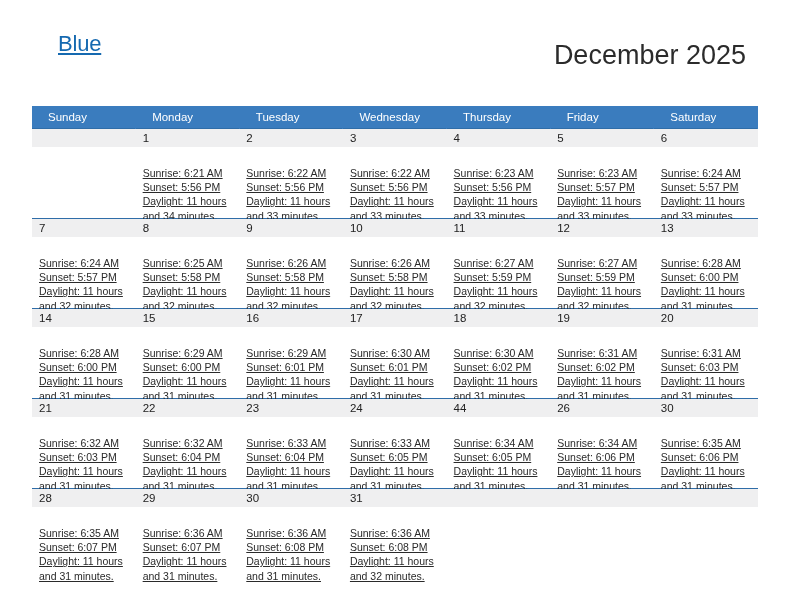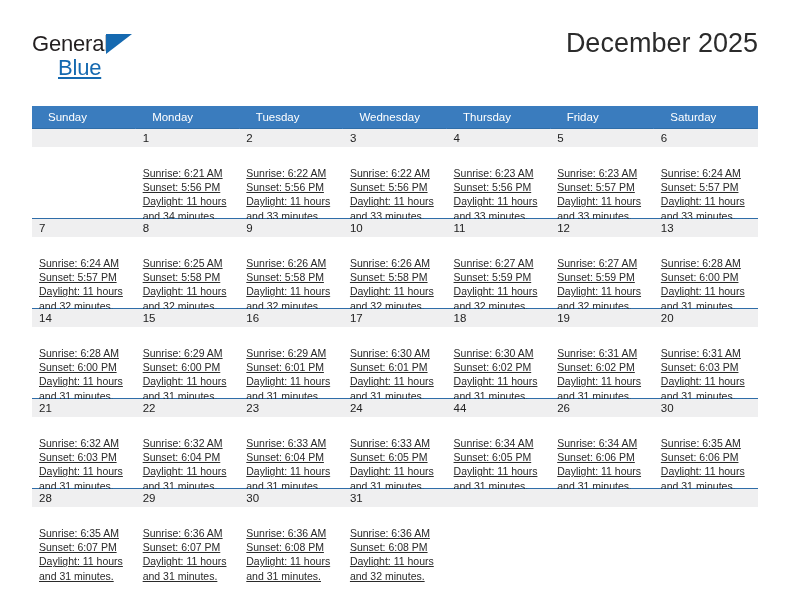--- a/index.html
+++ b/index.html
@@ -68,21 +68,21 @@
     position: absolute;
     right: 0;
     top: 0;
     text-align: right;
   }
   .month-title {
     font-size: 27px;
     line-height: 34px;
     color: #2b2b2b;
     font-weight: normal;
-    margin: 0;
+    margin: 12px;
     white-space: nowrap;
   }
   .location {
     font-size: 13.5px;
     line-height: 20px;
     color: #2b2b2b;
     margin: 6px 0 0 0;
     white-space: nowrap;
   }
 
@@ -144,24 +144,20 @@
   }
 </style>
 </head>
 <body>
 
 <div class="page">
 
   <div class="header">
 
     <div class="brand">
-      <span class="brand-top">
-        <span>General</span>
-        <span class="brand-tri"></span>
-      </span>
       <span class="brand-bottom">Blue</span>
     </div>
 
     <div class="title-block">
       <h1 class="month-title">December 2025</h1>
     </div>
 
   </div>
 
   <table class="calendar">

